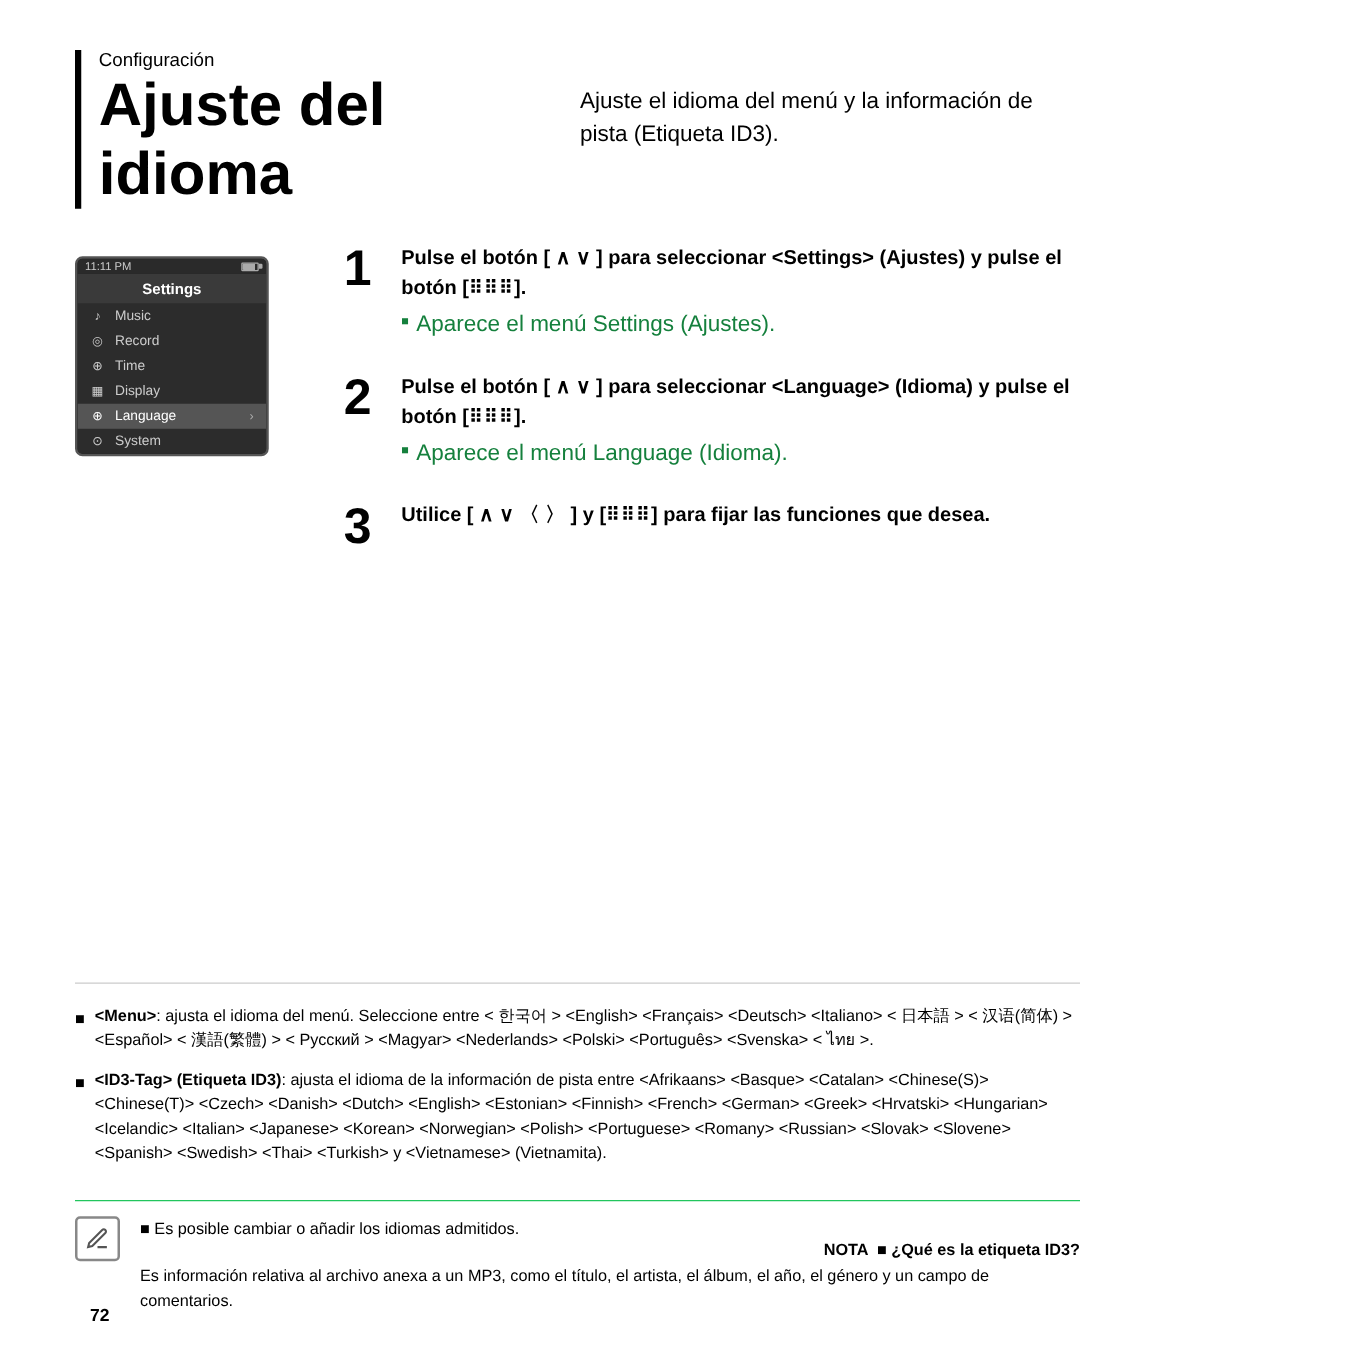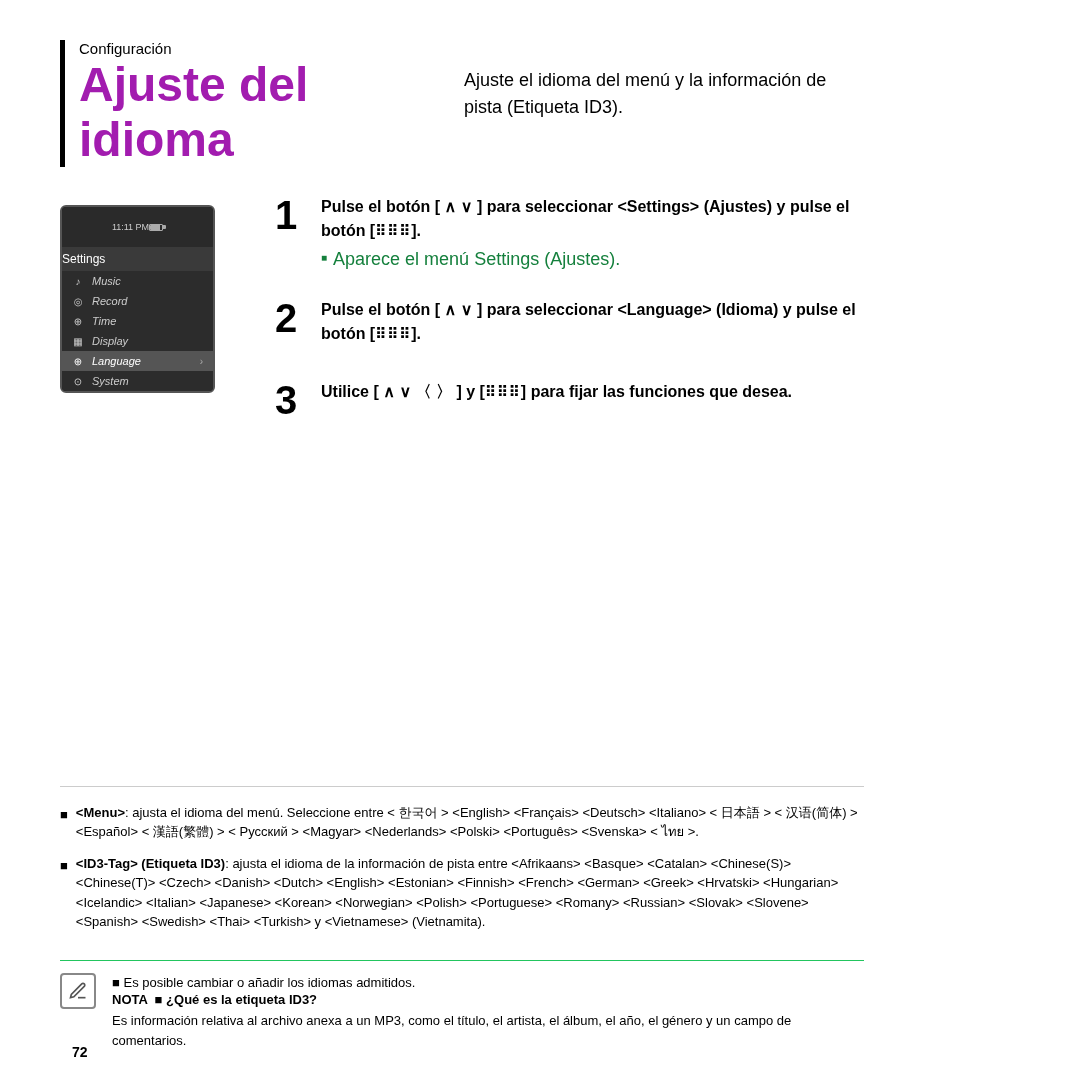--- a/index.html
+++ b/index.html
@@ -28,21 +28,21 @@
       margin-bottom: 28px;
     }
     .header .config-label {
       font-size: 15px;
       font-weight: normal;
       color: #000;
     }
     .header .main-title {
       font-size: 48px;
       font-weight: bold;
-      color: #a21caf;
+      color: #000000;
       display: inline-block;
       margin-right: 20px;
     }
     .header-row {
       display: flex;
       align-items: flex-start;
       gap: 20px;
     }
     .header-desc {
       font-size: 18px;
@@ -68,23 +68,23 @@
     .device-screen {
       border: 2px solid #555;
       border-radius: 6px;
       overflow: hidden;
       background: #1a1a1a;
       width: 155px;
     }
     .device-status-bar {
       background: #2a2a2a;
       display: flex;
-      justify-content: center;
-      align-items: center;
-      padding: 15px 6px;
+      justify-content: space-between;
+      align-items: center;
+      padding: 1px 6px;
       font-size: 9px;
       color: #ccc;
     }
     .device-battery {
       display: flex;
       align-items: center;
       gap: 2px;
     }
     .battery-icon {
       width: 14px;
@@ -109,21 +109,22 @@
       height: 100%;
       width: 80%;
       background: #aaa;
       border-radius: 1px 0 0 1px;
     }
 
     .device-menu-header {
       background: #3a3a3a;
       color: #fff;
       font-size: 12px;
-      font-weight: normal;
+      font-weight: bold;
+      text-align: center;
       padding: 5px 0;
     }
     .device-menu-items {
       background: #2c2c2c;
     }
     .device-menu-item {
       display: flex;
       align-items: center;
       padding: 4px 10px;
       font-size: 11px;
@@ -138,21 +139,20 @@
       width: 12px;
       height: 12px;
       flex-shrink: 0;
       display: flex;
       align-items: center;
       justify-content: center;
       font-size: 10px;
     }
     .device-menu-item .item-label {
       flex: 1;
-      font-style: italic;
     }
     .device-menu-item .item-arrow {
       font-size: 10px;
       color: #aaa;
     }
 
     
     .steps-area {
       flex: 1;
     }
@@ -240,20 +240,21 @@
       width: 20px;
       height: 20px;
     }
     .nota-content {
       flex: 1;
     }
     .nota-label {
       font-size: 13px;
       font-weight: bold;
       margin-bottom: 4px;
+      text-align: right;
     }
     .nota-text {
       font-size: 13px;
       line-height: 1.5;
     }
 
     
     .page-number {
       position: absolute;
       bottom: 20px;
@@ -336,20 +337,21 @@
           <div class="step-note">Aparece el menú Settings (Ajustes).</div>
         </div>
       </div>
 
       <div class="step">
         <div class="step-number">2</div>
         <div class="step-content">
           <div class="step-text">
             Pulse el botón [ ∧ ∨ ] para seleccionar &lt;Language&gt; (Idioma) y pulse el botón [<span class="dots-icon">⠿⠿⠿</span>].
           </div>
+          <div class="step-note">Aparece el menú Language (Idioma).</div>
         </div>
       </div>
 
       <div class="step">
         <div class="step-number">3</div>
         <div class="step-content">
           <div class="step-text">
             Utilice [ ∧ ∨ 〈 〉 ] y [<span class="dots-icon">⠿⠿⠿</span>] para fijar las funciones que desea.
           </div>
         </div>

